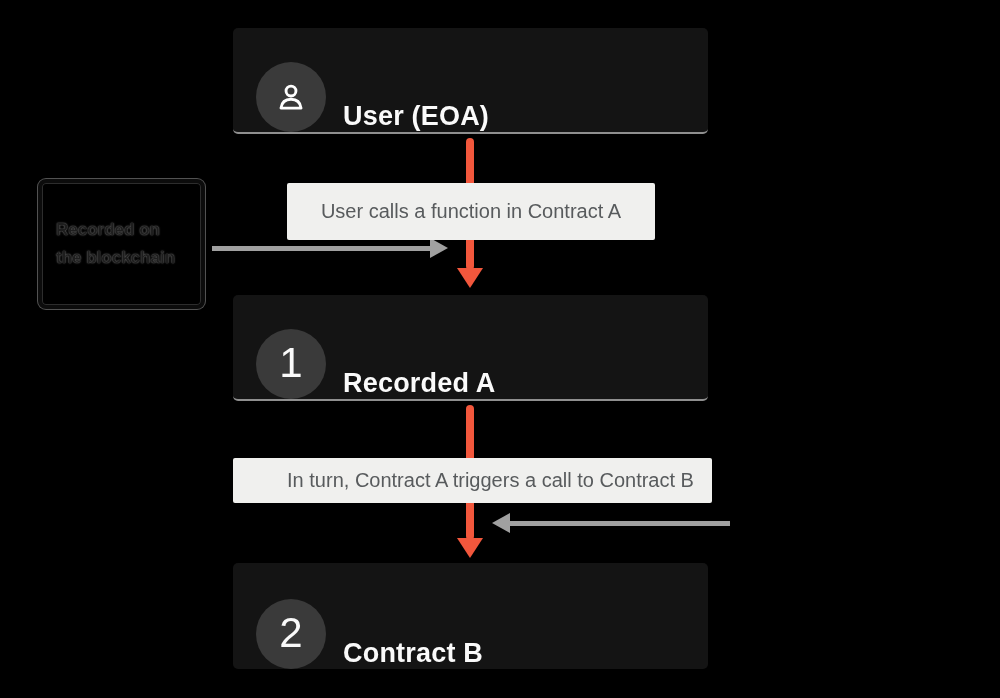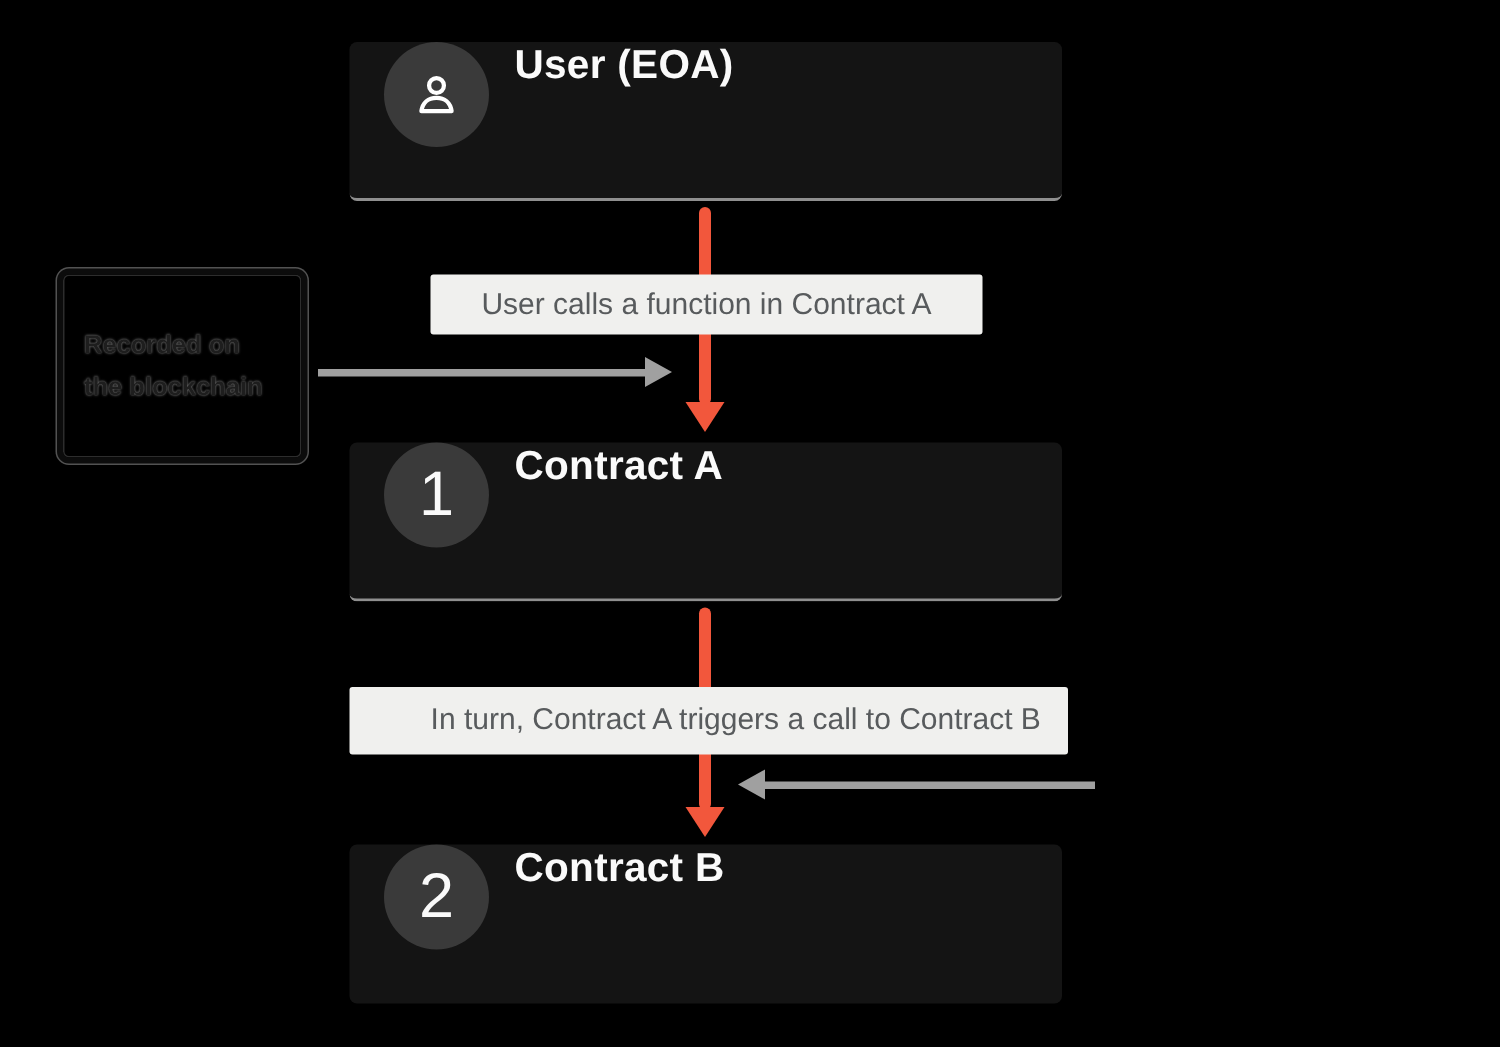--- a/index.html
+++ b/index.html
@@ -19,21 +19,21 @@
   body{
     width:1000px;height:698px;position:relative;overflow:hidden;
     font-family:"Liberation Sans","DejaVu Sans",sans-serif;
   }
   .canvas{position:absolute;inset:0;}
 
   
   .node{
     position:absolute;left:233px;width:475px;height:106px;
     background:var(--node-bg);border-radius:5px;
-    display:flex;align-items:flex-start;
+    display:flex;align-items:flex-end;
     padding-left:23px;
   }
   .node.has-edge-line{border-bottom:2px solid var(--node-bottom-line);}
   .node-user{top:28px;}
   .node-a{top:295px;}
   .node-b{top:563px;}
   .badge{
     width:70px;height:70px;border-radius:50%;
     background:var(--badge-bg);color:var(--node-text);
     display:flex;align-items:center;justify-content:center;
@@ -61,21 +61,21 @@
   .flow-head-1{top:268px;}
   .flow-head-2{top:538px;}
 
   
   .edge-label{
     position:absolute;z-index:2;background:var(--edge-label-bg);
     color:var(--edge-label-text);font-size:20px;
     display:flex;align-items:center;justify-content:center;
     border-radius:2px;white-space:nowrap;
   }
-  .edge-label-1{left:287px;top:183px;width:368px;height:40px;}
+  .edge-label-1{left:287px;top:183px;width:368px;height:57px;}
   .edge-label-2{left:233px;top:458px;width:479px;height:45px;padding-left:36px;}
 
   
   .note{
     position:absolute;background:#000;border:4px solid #0c0c0c;border-radius:8px;
     box-shadow:0 0 0 1px rgba(150,150,150,.55), inset 0 0 0 1px rgba(150,150,150,.3);
     display:flex;align-items:center;justify-content:center;text-align:left;
     color:var(--note-text);font-weight:700;font-size:17px;line-height:1.65;
     text-shadow:0 0 2px rgba(200,200,200,.5),0 0 1px rgba(170,170,170,.4);
   }
@@ -112,21 +112,21 @@
   </div>
 
   <div class="edge-label edge-label-1">
     <span>User calls a function in Contract A</span>
   </div>
 
   <div class="node node-a has-edge-line">
     <div class="badge">
       <span class="num">1</span>
     </div>
-    <div class="node-title">Contract A</div>
+    <div class="node-title">Recorded A</div>
   </div>
 
   <div class="edge-label edge-label-2">
     <span>In turn, Contract A triggers a call to Contract B</span>
   </div>
 
   <div class="node node-b">
     <div class="badge">
       <span class="num">2</span>
     </div>

